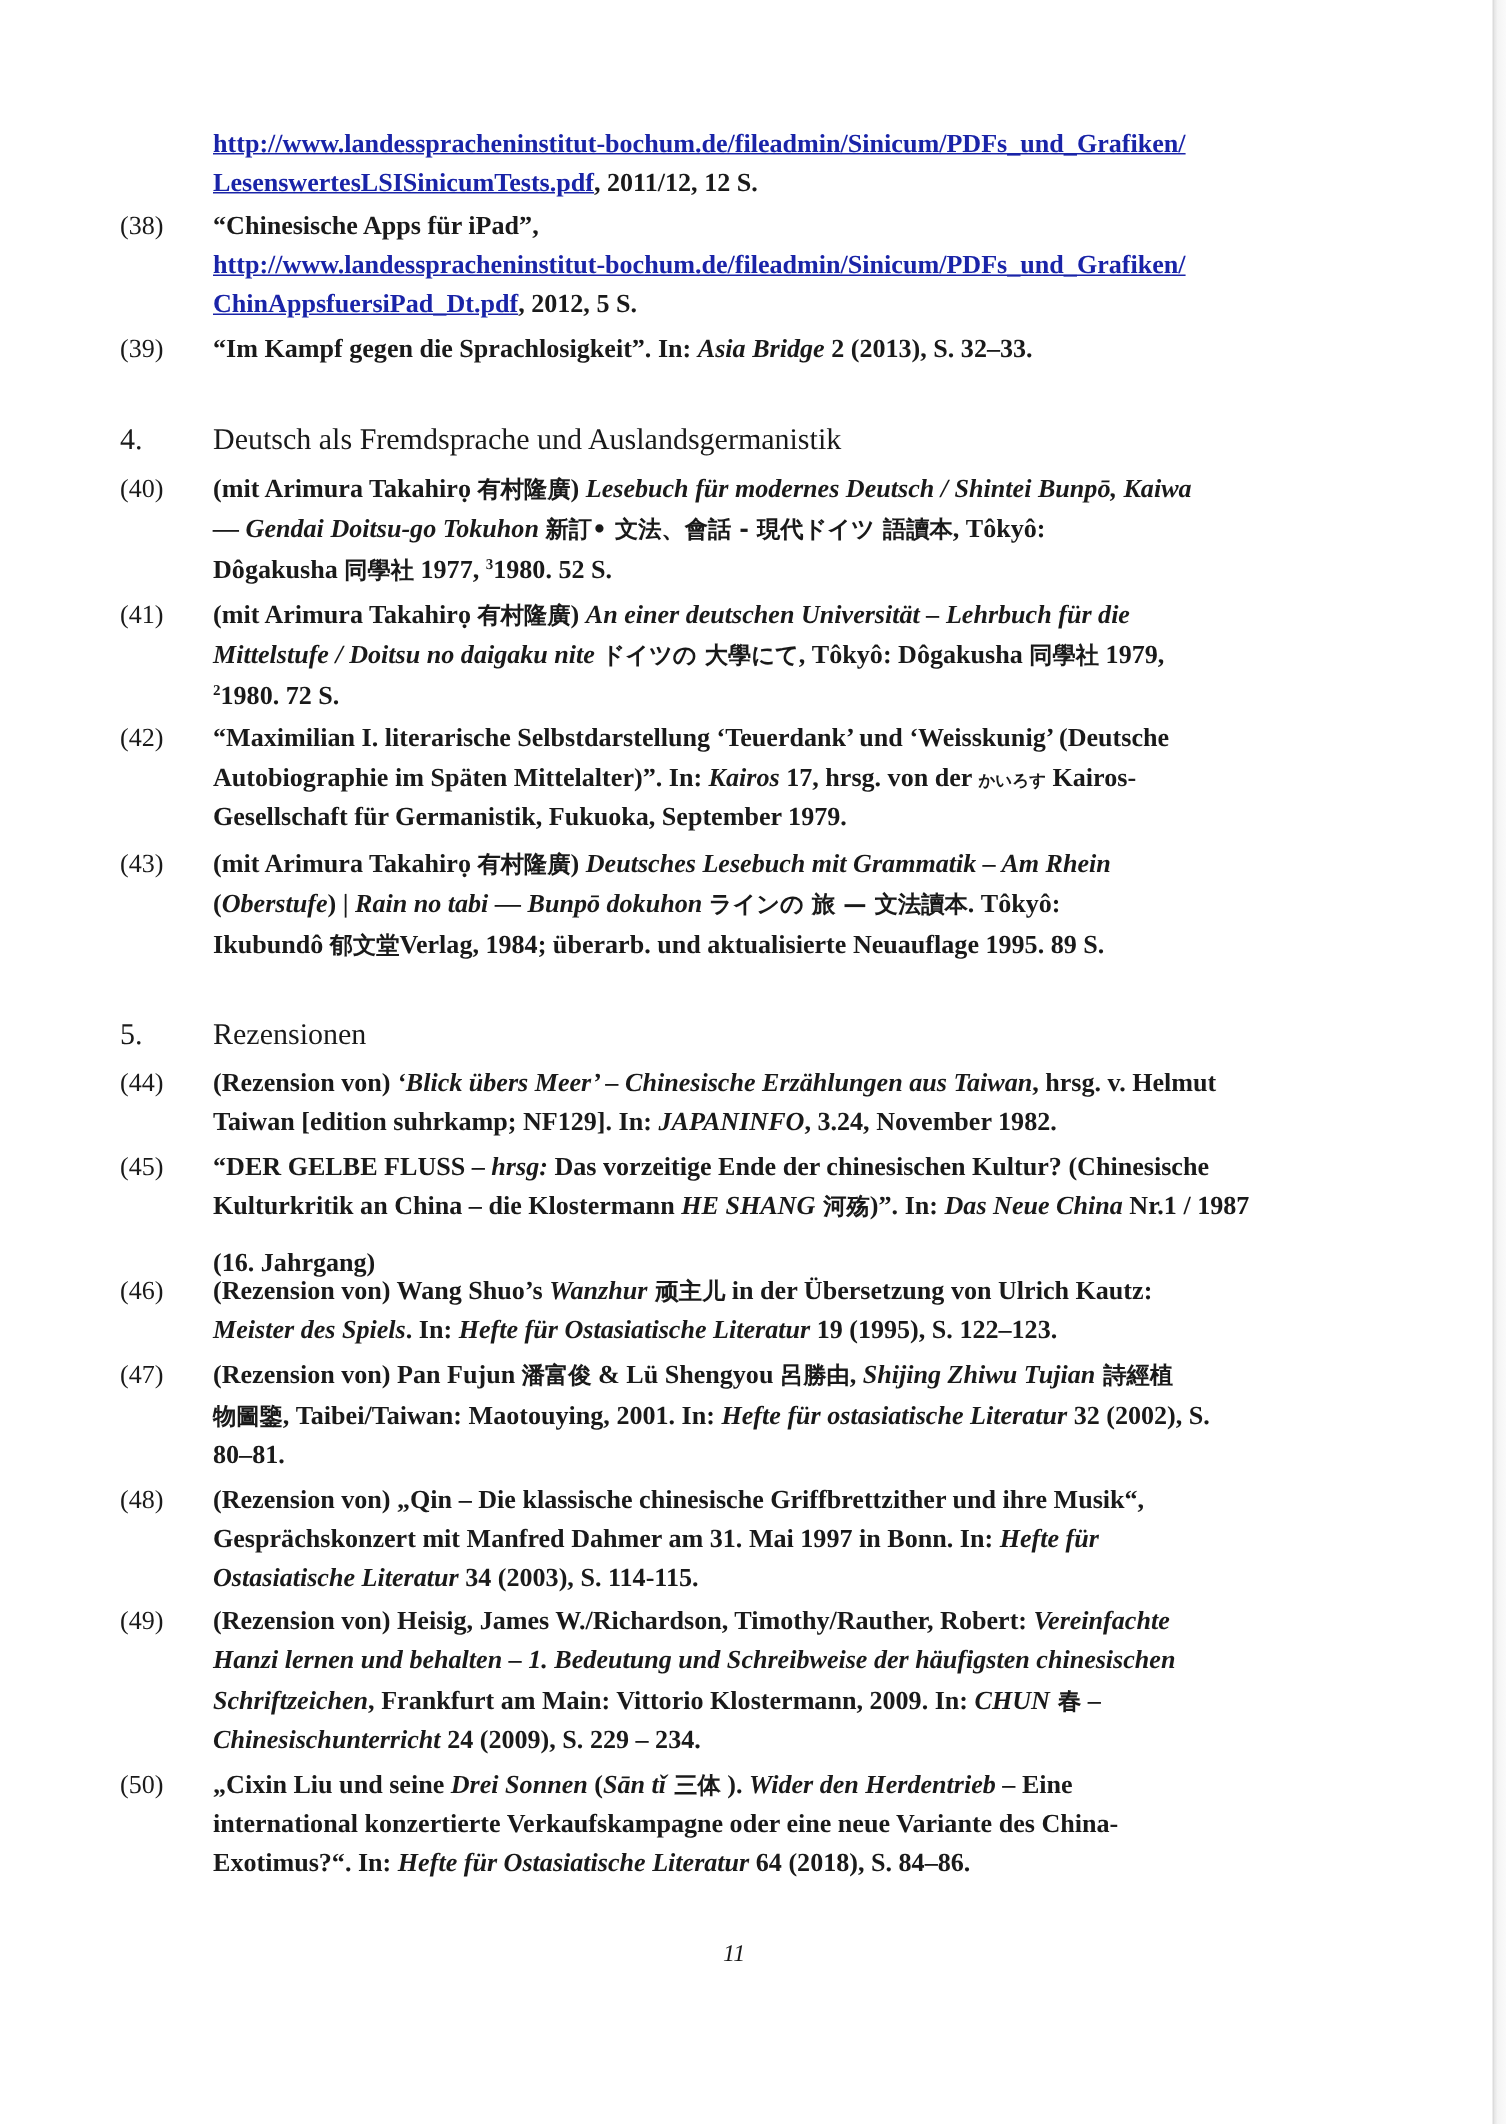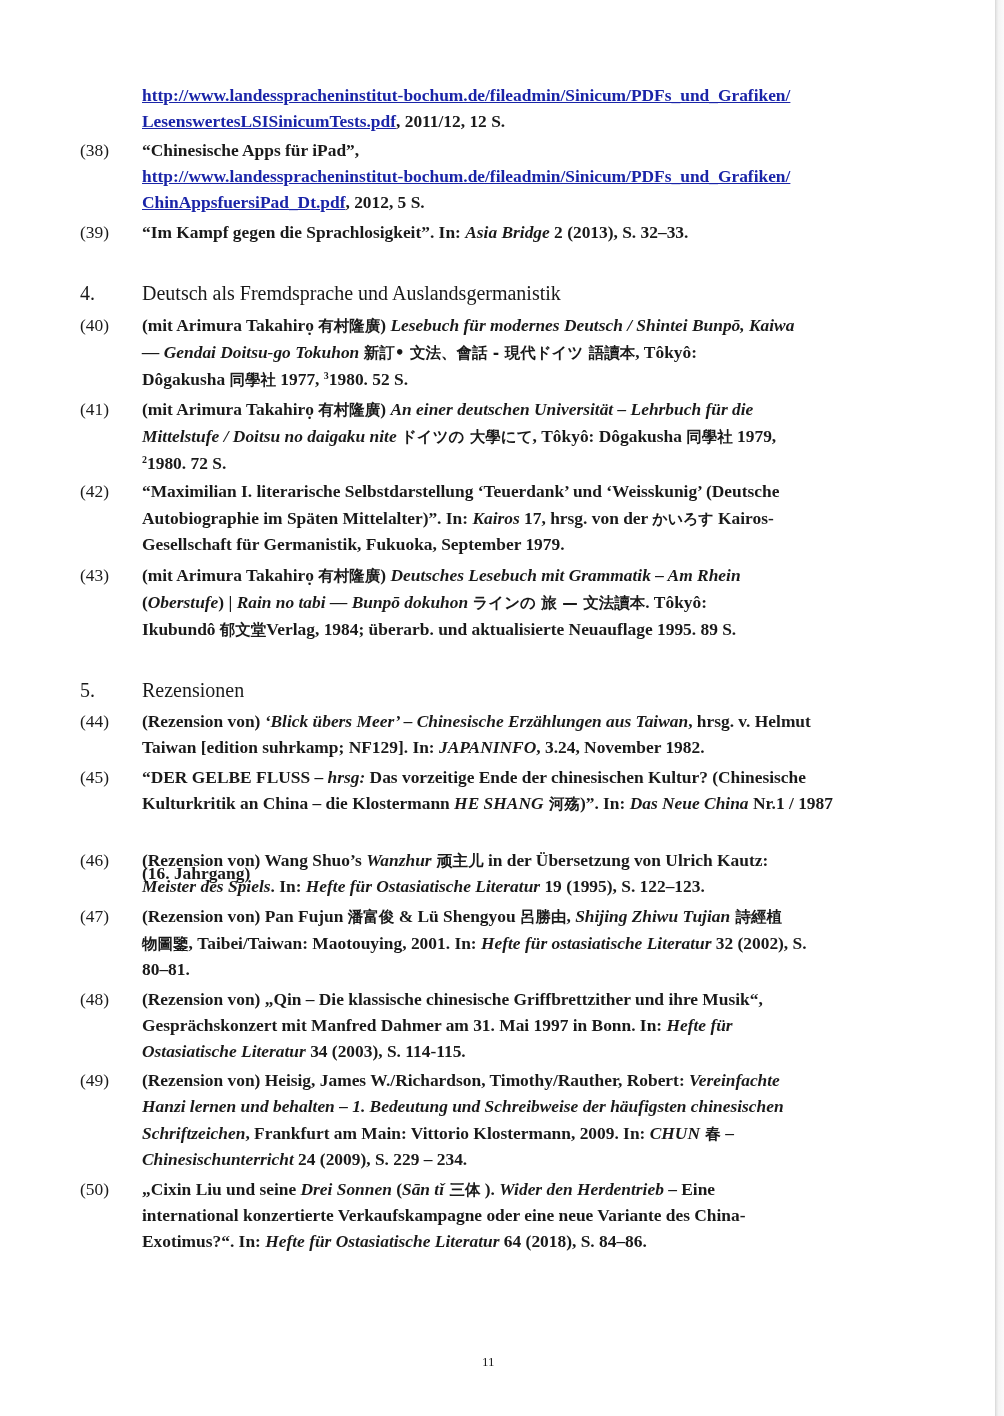--- a/index.html
+++ b/index.html
@@ -9,21 +9,21 @@
           background: linear-gradient(to right, #e4e4e4, #f4f4f4 30%, #fafafa); border-left: 1px solid #dcdcdc; }
   .page { position: absolute; left: 0; top: 0; width: 996px; }
   .line { position: absolute; left: 142px; font-size: 17.4px; line-height: 26.5px; white-space: nowrap; font-weight: bold; }
   .num { position: absolute; left: 80px; font-size: 17.4px; line-height: 26.5px; }
   .sec-num { position: absolute; left: 80px; font-size: 20px; line-height: 28px; }
   .sec-title { position: absolute; left: 142px; font-size: 20px; line-height: 28px; }
   a { color: #1a24a8; text-decoration: underline; }
   i { font-style: italic; }
   .cjk { font-family: "DejaVu Sans", sans-serif; font-size: 15.5px; }
   sup { font-size: 10px; vertical-align: 6px; line-height: 0; }
-  .pageno { position: absolute; left: 482px; top: 1354px; font-size: 13px; }
+  .pageno { position: absolute; left: 482px; top: 1294px; font-size: 16px; font-style: italic; }
 </style>
 </head>
 <body>
 
 <div class="edge"></div>
 
 <div class="page">
 
   <div class="line" style="top:82px">
     <a>http://www.landesspracheninstitut-bochum.de/fileadmin/Sinicum/PDFs_und_Grafiken/</a>
@@ -67,21 +67,21 @@
   <div class="line" style="top:423px">
     <i>Mittelstufe / Doitsu no daigaku nite </i><span class="cjk">ドイツの 大學にて</span><span>, Tôkyô: Dôgakusha </span><span class="cjk">同學社</span><span> 1979,</span>
   </div>
   <div class="line" style="top:450px">
     <sup>2</sup><span>1980. 72 S.</span>
   </div>
 
   <div class="num" style="top:478px">(42)</div>
   <div class="line" style="top:478px">“Maximilian I. literarische Selbstdarstellung ‘Teuerdank’ und ‘Weisskunig’ (Deutsche</div>
   <div class="line" style="top:505px">
-    <span>Autobiographie im Späten Mittelalter)”. In: </span><i>Kairos</i><span> 17, hrsg. von der </span><span class="cjk" style="font-size:15px">かいろす</span><span> Kairos-</span>
+    <span>Autobiographie im Späten Mittelalter)”. In: </span><i>Kairos</i><span> 17, hrsg. von der </span><span class="cjk" style="font-size:11px">かいろす</span><span> Kairos-</span>
   </div>
   <div class="line" style="top:531px">Gesellschaft für Germanistik, Fukuoka, September 1979.</div>
 
   <div class="num" style="top:562px">(43)</div>
   <div class="line" style="top:562px">
     <span>(mit Arimura Takahirọ </span><span class="cjk">有村隆廣</span><span>) </span><i>Deutsches Lesebuch mit Grammatik – Am Rhein</i>
   </div>
   <div class="line" style="top:589px">
     <span>(</span><i>Oberstufe</i><span>) | </span><i>Rain no tabi — Bunpō dokuhon </i><span class="cjk">ラインの 旅 — 文法讀本</span><span>. Tôkyô:</span>
   </div>
@@ -100,21 +100,21 @@
     <span>Taiwan [edition suhrkamp; NF129]. In: </span><i>JAPANINFO</i><span>, 3.24, November 1982.</span>
   </div>
 
   <div class="num" style="top:764px">(45)</div>
   <div class="line" style="top:764px">
     <span>“DER GELBE FLUSS – </span><i>hrsg:</i><span> Das vorzeitige Ende der chinesischen Kultur? (Chinesische</span>
   </div>
   <div class="line" style="top:790px">
     <span>Kulturkritik an China – die Klostermann </span><i>HE SHANG</i><span class="cjk"> 河殇</span><span>)”. In: </span><i>Das Neue China</i><span> Nr.1 / 1987</span>
   </div>
-  <div class="line" style="top:860px">(16. Jahrgang)</div>
+  <div class="line" style="top:828px">(16. Jahrgang)</div>
 
   <div class="num" style="top:847px">(46)</div>
   <div class="line" style="top:847px">
     <span>(Rezension von) Wang Shuo’s </span><i>Wanzhur</i><span class="cjk"> 顽主儿</span><span>  in der Übersetzung von Ulrich Kautz:</span>
   </div>
   <div class="line" style="top:873px">
     <i>Meister des Spiels</i><span>. In: </span><i>Hefte für Ostasiatische Literatur</i><span> 19 (1995), S. 122–123.</span>
   </div>
 
   <div class="num" style="top:903px">(47)</div>

